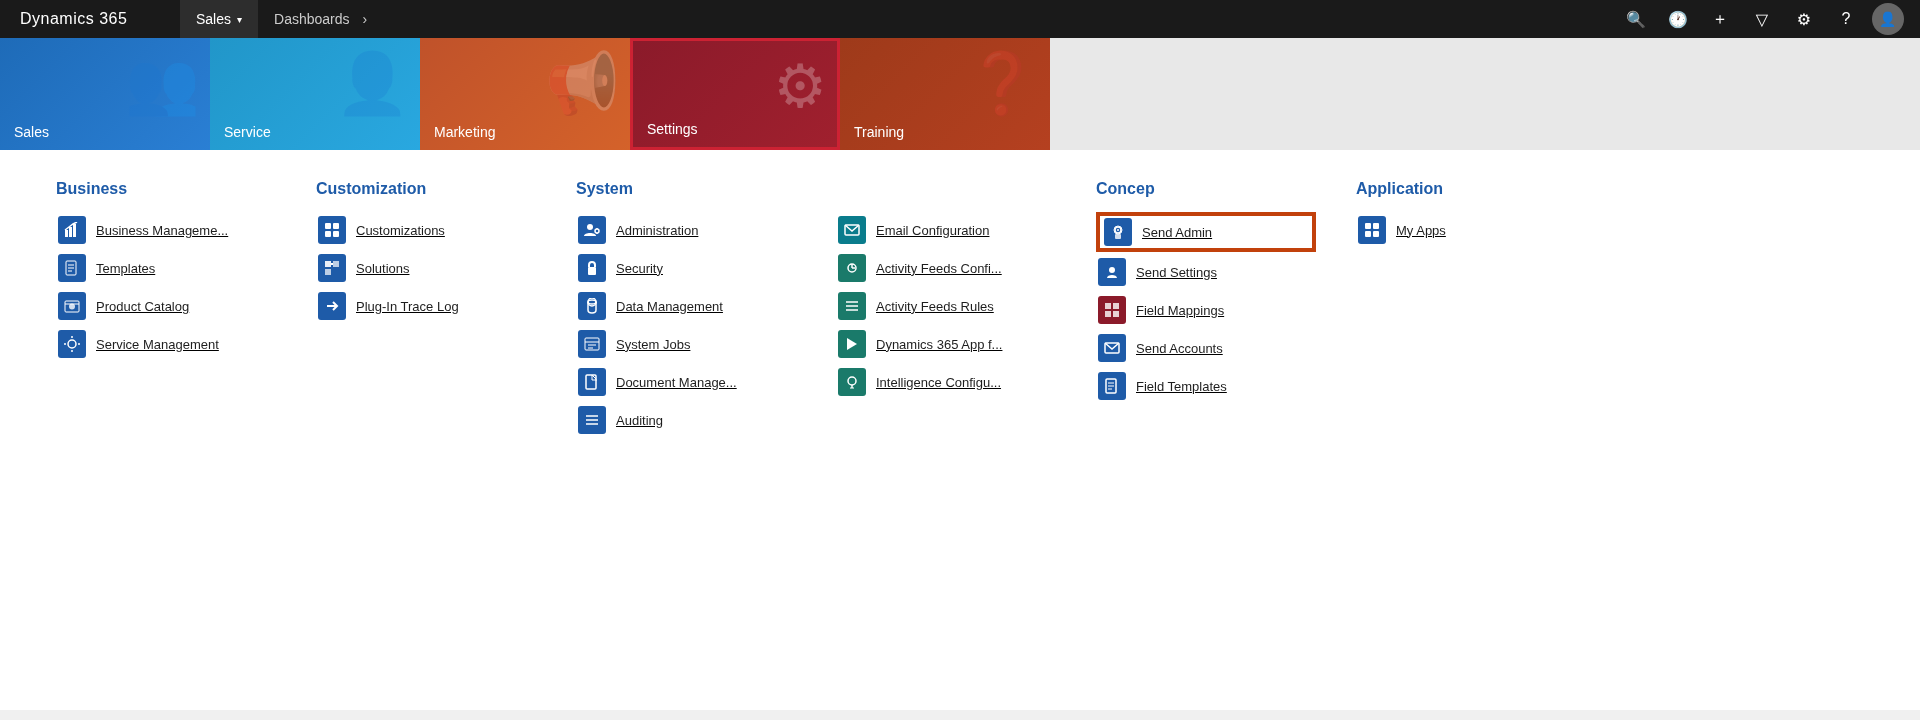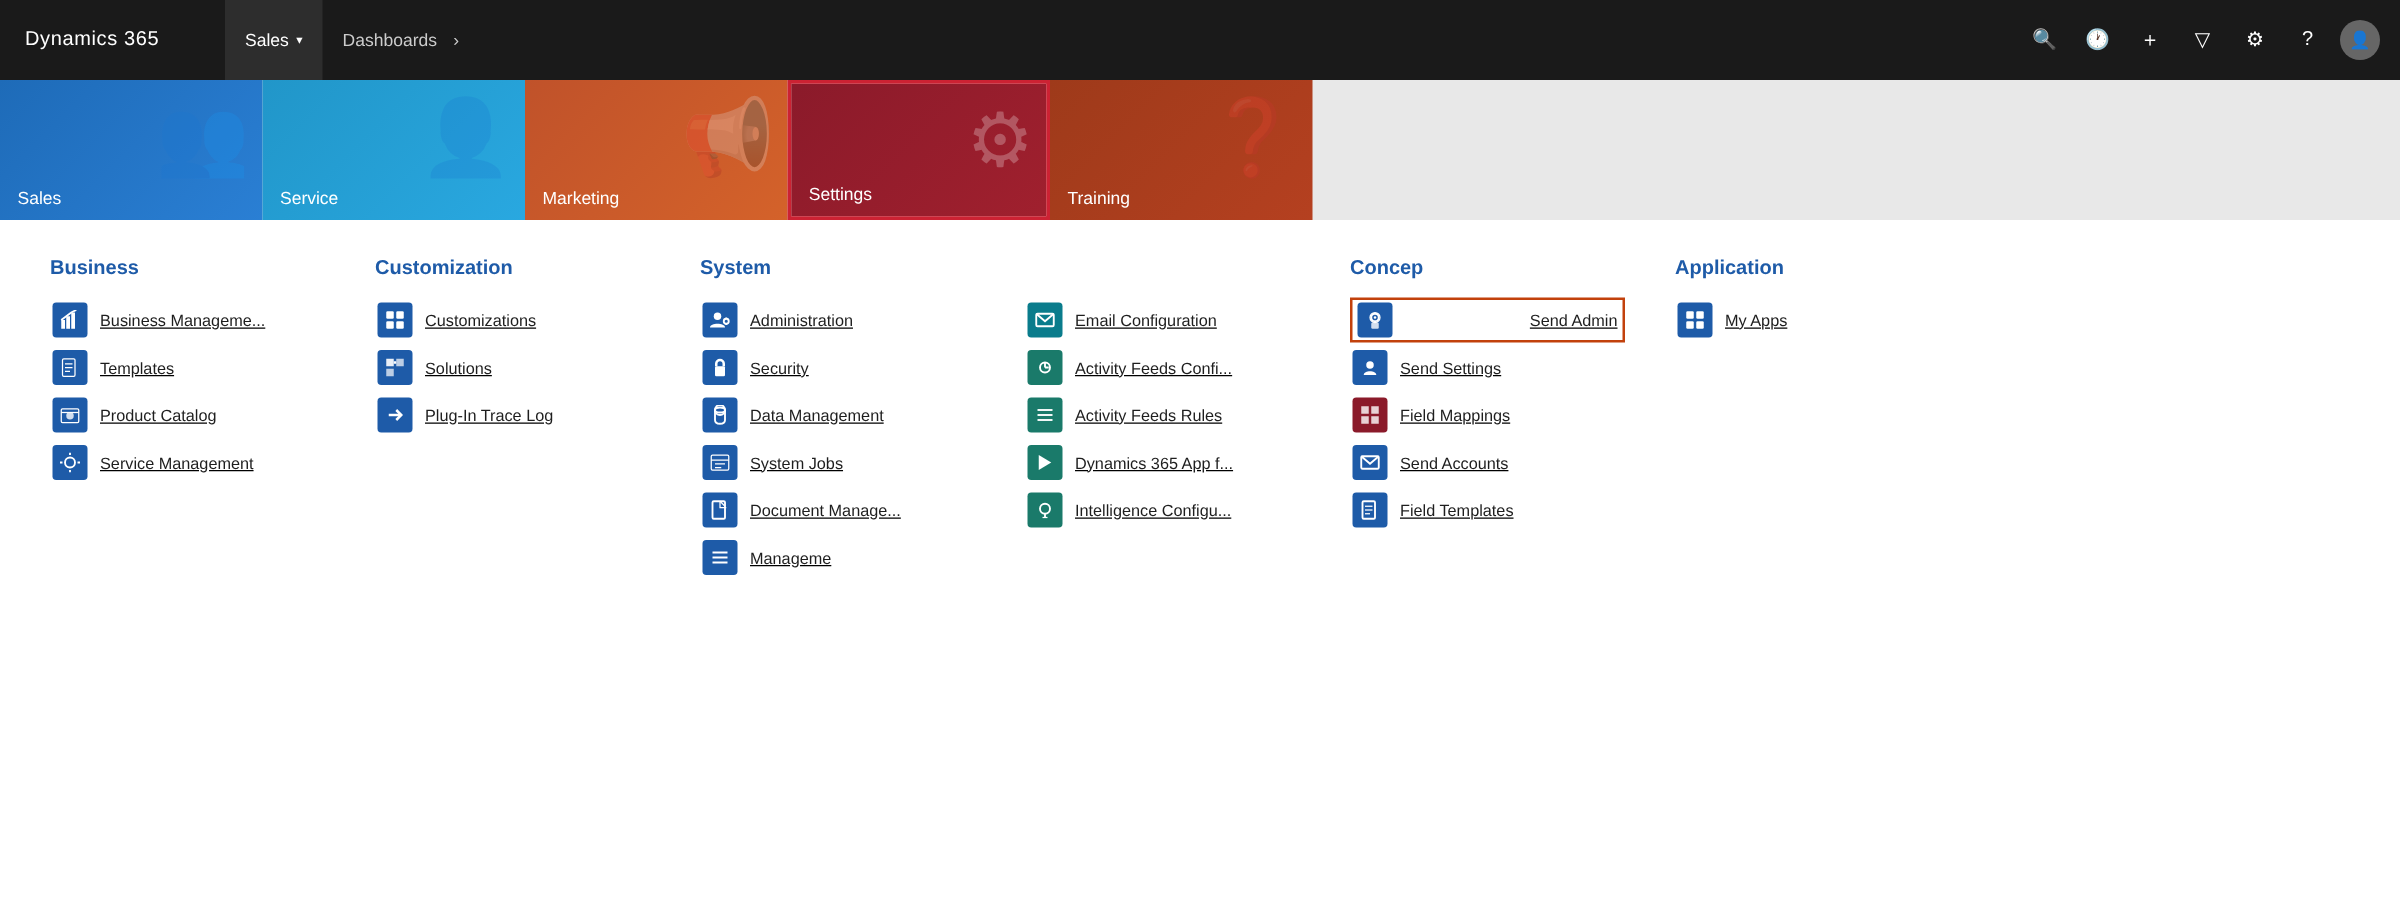--- a/index.html
+++ b/index.html
@@ -1,21 +1,21 @@
 <!DOCTYPE html>
 <html><head>
   <meta charset="utf-8">
   <style>
     * { margin: 0; padding: 0; box-sizing: border-box; }
     body { font-family: 'Segoe UI', Arial, sans-serif; background: #f0f0f0; width: 1920px; min-height: 720px; overflow-x: hidden; }
 
     
     .topnav {
       background: #1a1a1a;
-      height: 64px;
+      height: 38px;
       display: flex;
       align-items: center;
       width: 100%;
     }
     .topnav-brand {
       background: #1a1a1a;
       color: white;
       font-size: 16px;
       font-weight: 300;
       padding: 0 20px;
@@ -117,21 +117,21 @@
     .tile-marketing { background: linear-gradient(135deg, #c0522a, #d4622a); }
     .tile-settings {
       background: linear-gradient(135deg, #8b1a2a, #a0202e);
       border: 3px solid #cc2233;
     }
     .tile-training { background: linear-gradient(135deg, #9e3a1a, #b54020); }
 
     
     .main-content {
       background: #fff;
-      padding: 30px 40px;
+      padding: 30px 56px;
       min-height: calc(720px - 48px - 112px);
       display: flex;
       gap: 0;
     }
 
     
     .section {
       flex: 0 0 auto;
       min-width: 220px;
       margin-right: 40px;
@@ -378,21 +378,21 @@
         <span class="item-label">Document Manage...</span>
       </div>
       <div class="section-item">
         <div class="item-icon icon-blue">
           <svg width="16" height="16" viewBox="0 0 16 16" fill="white">
               <line x1="2" y1="4" x2="14" y2="4" stroke="white" stroke-width="1.5"></line>
               <line x1="2" y1="8" x2="14" y2="8" stroke="white" stroke-width="1.5"></line>
               <line x1="2" y1="12" x2="14" y2="12" stroke="white" stroke-width="1.5"></line>
             </svg>
         </div>
-        <span class="item-label">Manageme</span>
+        <span class="item-label">Auditing</span>
       </div>
     </div>
   </div>
 
   <div class="section" style="margin-top: 32px;">
     <div class="section-items">
       <div class="section-item">
         <div class="item-icon icon-teal">
           <svg width="16" height="16" viewBox="0 0 16 16" fill="white">
               <rect x="1" y="3" width="14" height="10" rx="1" fill="none" stroke="white" stroke-width="1.5"></rect>
@@ -439,21 +439,21 @@
         </div>
         <span class="item-label">Intelligence Configu...</span>
       </div>
     </div>
   </div>
 
 
   <div class="section">
     <div class="section-title">Concep</div>
     <div class="section-items">
-      <div class="section-item item-highlighted" style="border: 2px solid #c2410c; padding: 2px 4px; justify-content: space-between;">
+      <div class="section-item item-highlighted" style="border: 4px solid #c2410c; padding: 2px 4px;">
         <div class="item-icon icon-blue">
           <svg width="16" height="16" viewBox="0 0 16 16" fill="white">
               <circle cx="8" cy="6" r="3" fill="none" stroke="white" stroke-width="1.5"></circle>
               <circle cx="8" cy="6" r="1" fill="white"></circle>
               <circle cx="8" cy="6" r="4" fill="none" stroke="white" stroke-width="1"></circle>
               <rect x="5" y="10" width="6" height="5" rx="1" fill="white" opacity="0.8"></rect>
             </svg>
         </div>
         <span class="item-label">Send Admin</span>
       </div>

